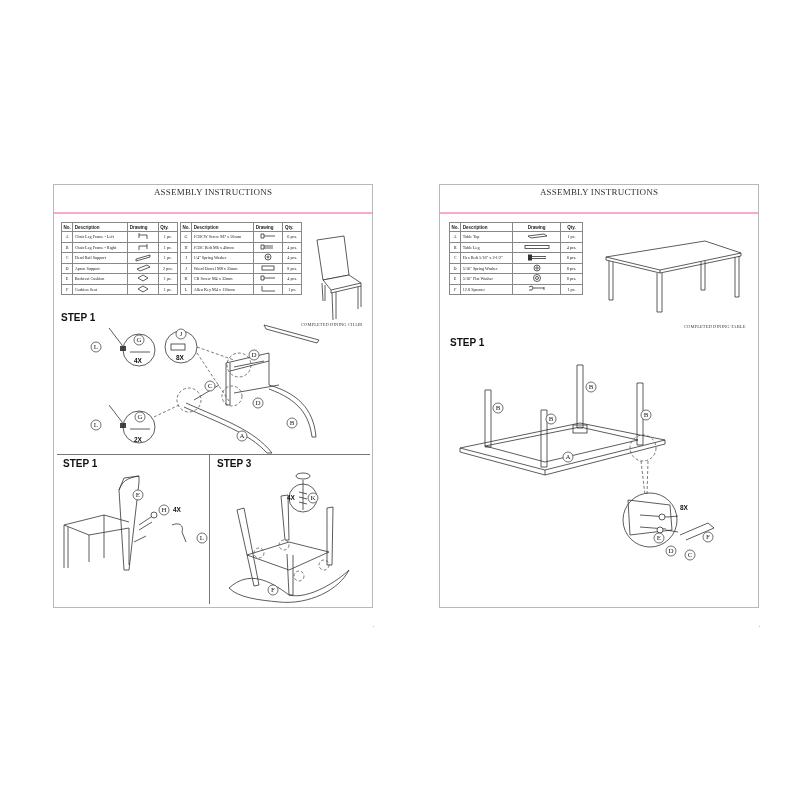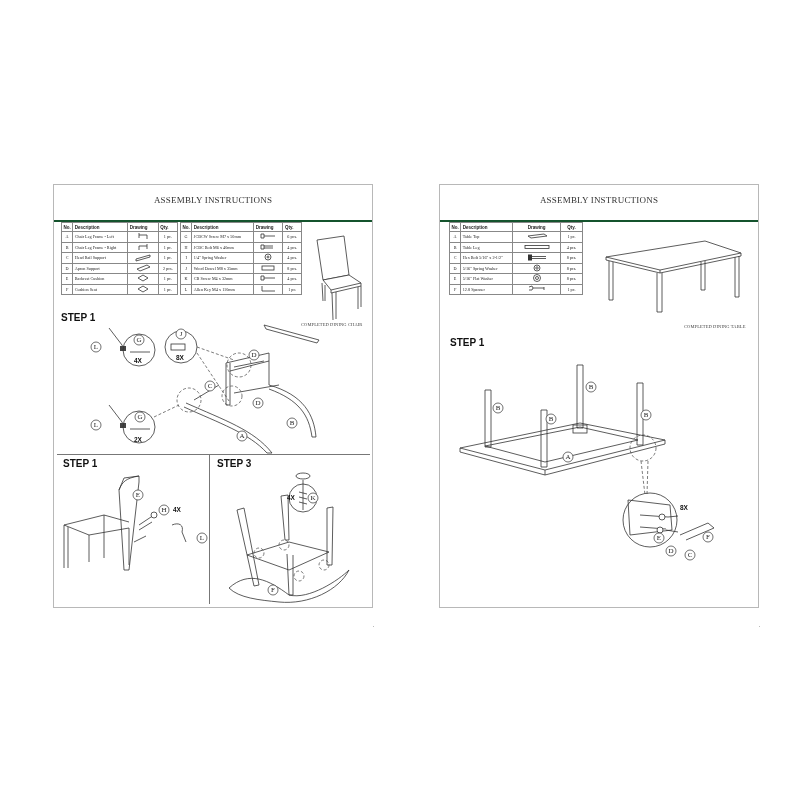--- a/index.html
+++ b/index.html
@@ -1,21 +1,21 @@
 <!DOCTYPE html>
 <html><head>
 <meta charset="utf-8">
 <style>
   * { box-sizing: border-box; margin: 0; padding: 0; }
   html, body { width: 800px; height: 800px; background: #ffffff; overflow: hidden; }
   body { position: relative; font-family: "Liberation Serif", serif; color: #222; }
   .page { position: absolute; top: 184px; width: 320px; height: 424px; border: 1px solid #b8b8b8; background: #fff; }
   .page.left { left: 53px; }
   .page.right { left: 439px; }
-  .page-header { position: absolute; left: 0; top: 8px; width: 100%; height: 29px; border-bottom: 2px solid #14532d; text-align: center; font-size: 9px; letter-spacing: 0.2px; padding-top: 2px; color: #333; }
+  .page-header { position: absolute; left: 0; top: 0; width: 100%; height: 29px; border-bottom: 2px solid #f9a8d4; text-align: center; font-size: 9px; letter-spacing: 0.2px; padding-top: 2px; color: #333; }
   table.parts { position: absolute; border-collapse: collapse; font-size: 4.2px; background: #fff; }
   table.parts th, table.parts td { border: 0.6px solid #888; padding: 0 1.5px; height: 10.5px; vertical-align: middle; }
   table.parts th { font-family: "Liberation Sans", sans-serif; font-weight: bold; font-size: 4.5px; text-align: left; height: 9px; }
   table.parts td.no { text-align: center; width: 8px; }
   table.parts td.qty { text-align: center; }
   table.parts td.draw { text-align: center; }
   .step-label { position: absolute; font-family: "Liberation Sans", sans-serif; font-weight: bold; font-size: 10px; color: #111; }
   .caption { position: absolute; font-size: 4.5px; color: #444; letter-spacing: 0.1px; }
   svg { position: absolute; overflow: visible; }
   .ln { stroke: #333; stroke-width: 0.8; fill: none; }

